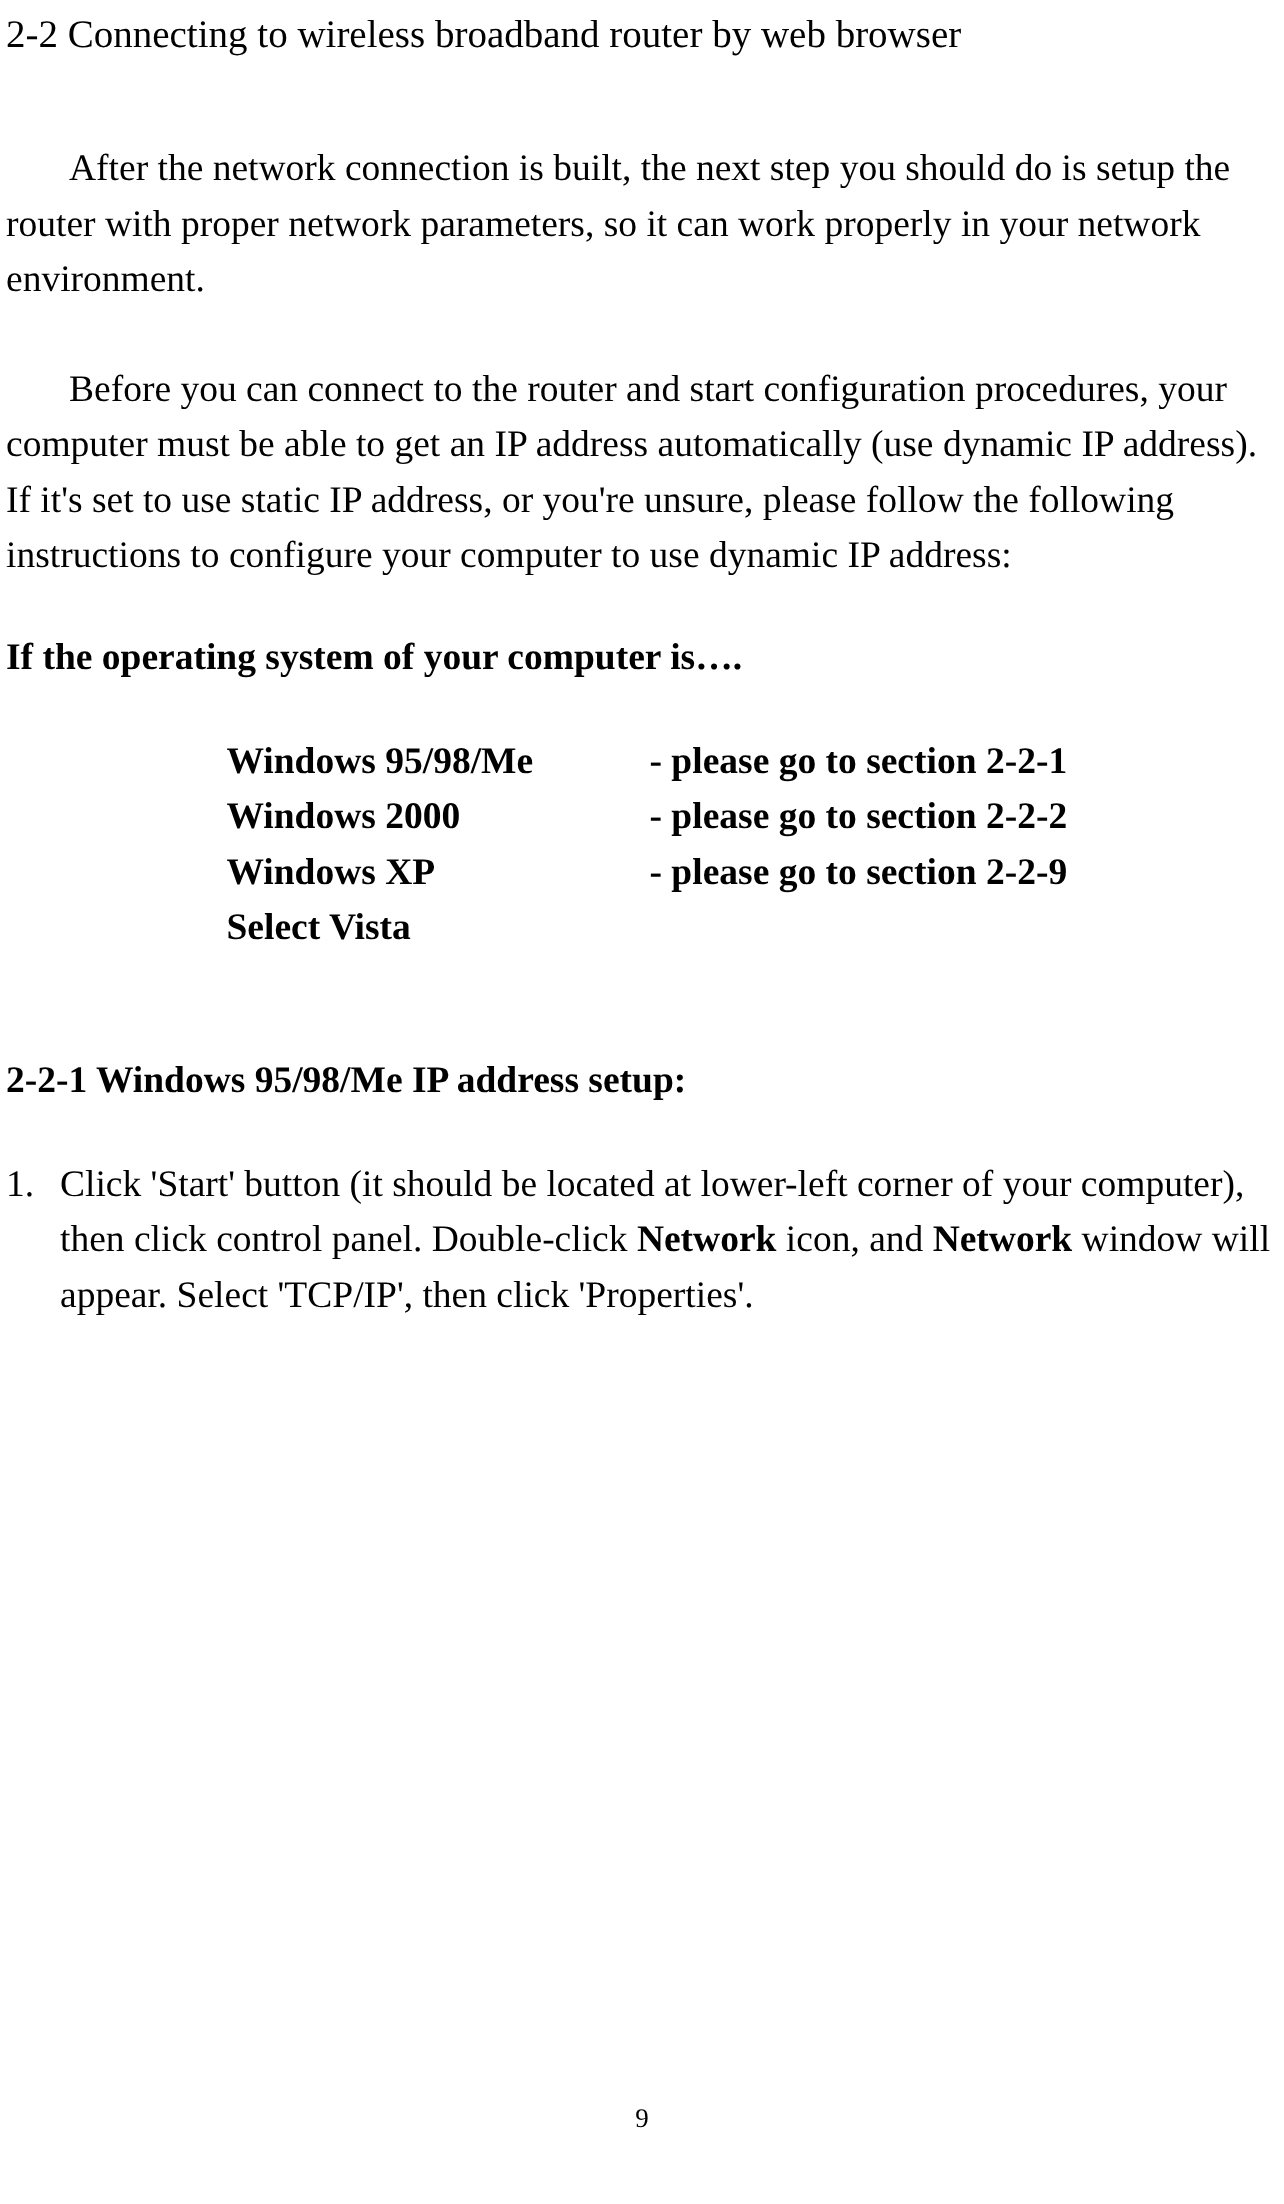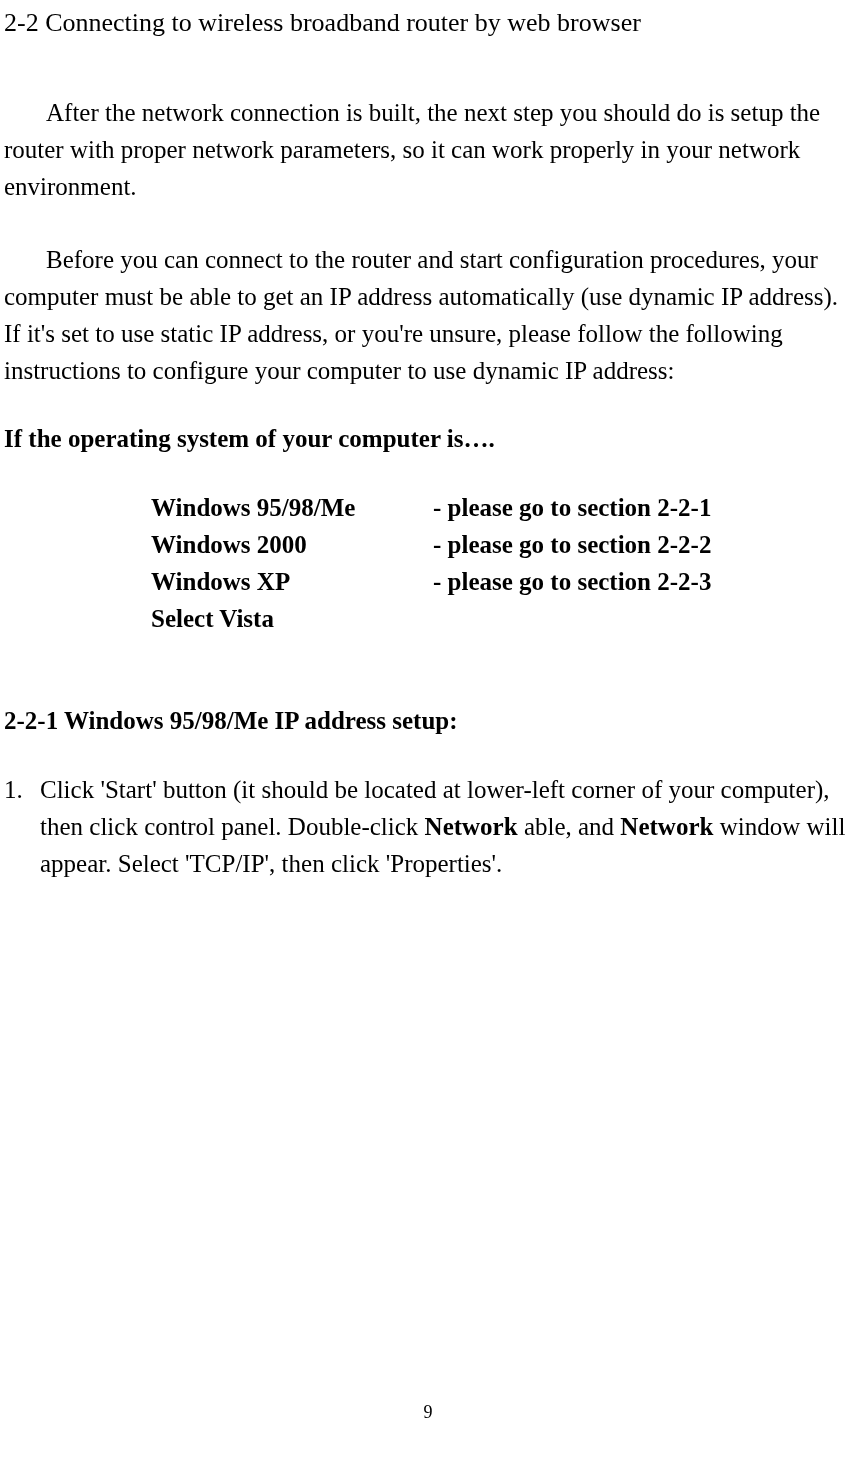--- a/index.html
+++ b/index.html
@@ -95,31 +95,31 @@
   <div class="os-row">
     <div class="os-name">Windows 95/98/Me</div>
     <div class="os-ref">- please go to section 2-2-1</div>
   </div>
   <div class="os-row">
     <div class="os-name">Windows 2000</div>
     <div class="os-ref">- please go to section 2-2-2</div>
   </div>
   <div class="os-row">
     <div class="os-name">Windows XP</div>
-    <div class="os-ref">- please go to section 2-2-3</div>
+    <div class="os-ref">- please go to section 2-2-9</div>
   </div>
   <div class="os-row">
     <div class="os-name">Select Vista</div>
   </div>
 </div>
 
 <div class="bold-italic subsection-heading">2-2-1 Windows 95/98/Me IP address setup:</div>
 
 <ol class="step-list">
   <li class="step-item">
     <div class="step-number">1.</div>
     <div class="step-text">
-      <span>Click 'Start' button (it should be located at lower-left corner of your computer), then click control panel. Double-click </span><span class="bold-italic">Network</span><span> able, and </span><span class="bold-italic">Network</span><span> window will appear. Select 'TCP/IP', then click 'Properties'.</span>
+      <span>Click 'Start' button (it should be located at lower-left corner of your computer), then click control panel. Double-click </span><span class="bold-italic">Network</span><span> icon, and </span><span class="bold-italic">Network</span><span> window will appear. Select 'TCP/IP', then click 'Properties'.</span>
     </div>
   </li>
 </ol>
 
 <div class="page-number">9</div>
 
 </body></html>

